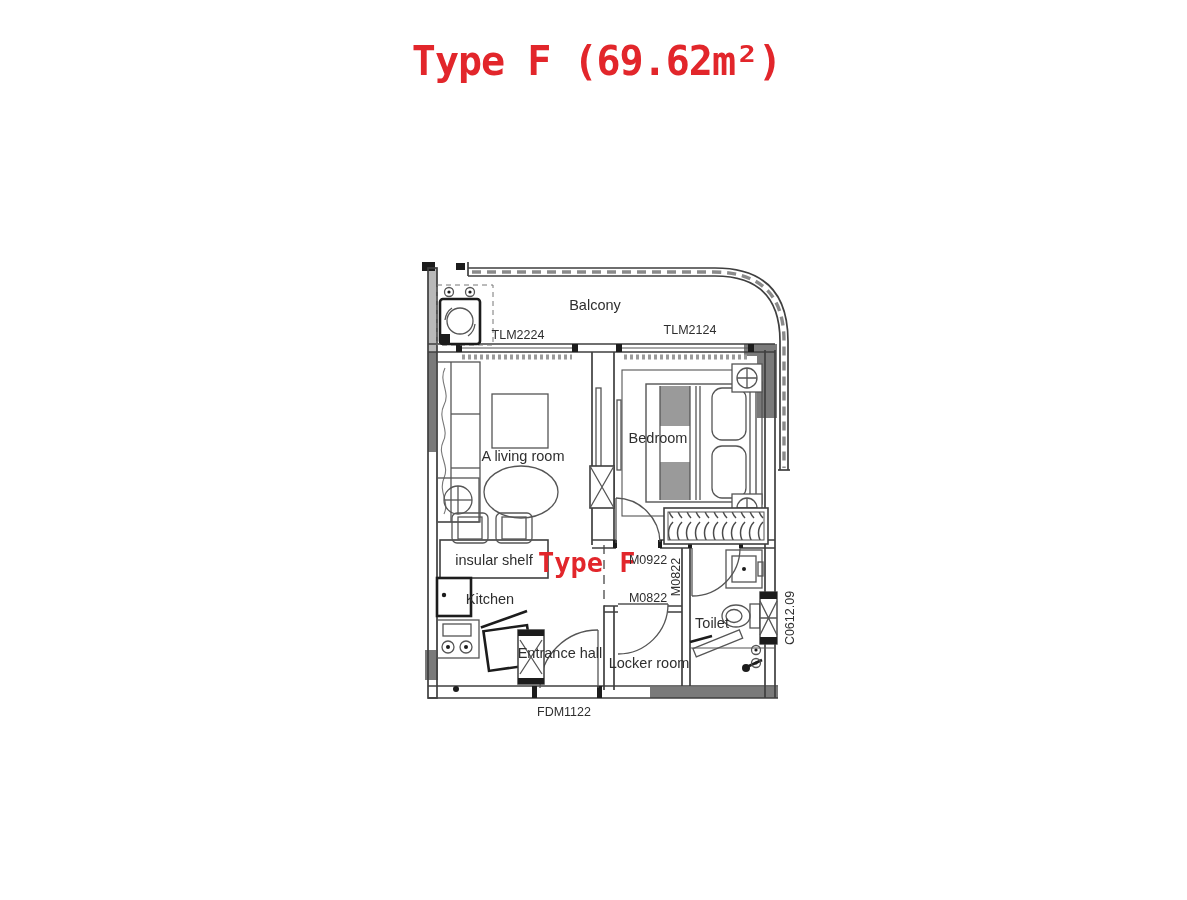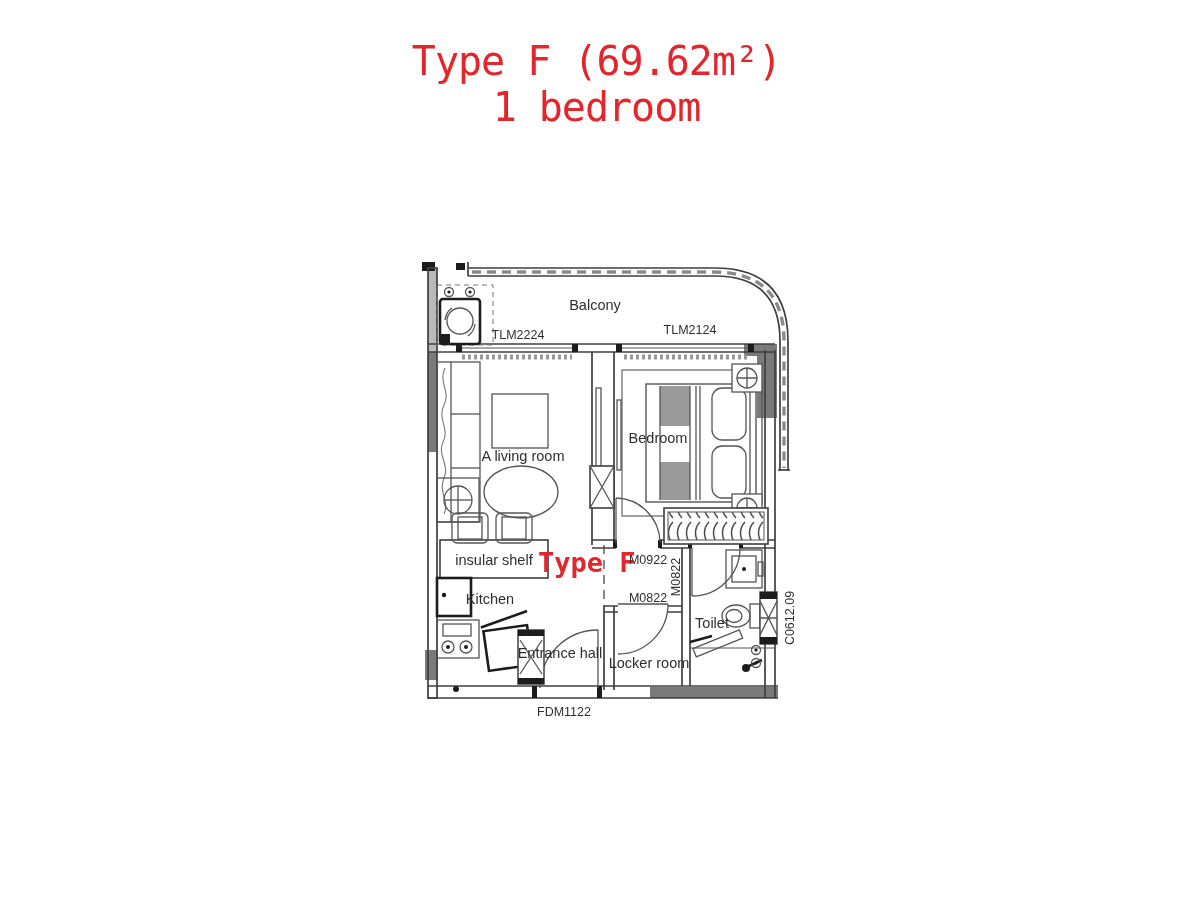--- a/index.html
+++ b/index.html
@@ -1,21 +1,21 @@
 <!DOCTYPE html>
 <html><head>
 <meta charset="utf-8">
 <style>
   html,body{margin:0;padding:0;background:#ffffff;}
   .stage{position:relative;width:1187px;height:900px;background:#ffffff;overflow:hidden;
          font-family:"Liberation Sans",sans-serif;}
   .title-block{position:absolute;top:38px;left:0;width:100%;text-align:center;
 ate         color:#e2262b;}
   .title-block{color:#e2262b;}
-  .title-line{font-family:"DejaVu Sans Mono",monospace;font-weight:normal;
+  .title-line{font-family:"DejaVu Sans Mono",monospace;font-weight:bold;
               font-size:40px;line-height:46px;color:#e2262b;letter-spacing:-1px;padding-left:6px;}
   svg{position:absolute;left:0;top:0;}
   svg text{font-family:"Liberation Sans",sans-serif;fill:#2e2e2e;}
   .room-label{font-size:14.5px;}
   .code-label{font-size:12.5px;}
   .type-label{font-family:"DejaVu Sans Mono",monospace;font-weight:bold;font-size:27px;fill:#e2262b;}
   .wall{stroke:#3f3f3f;stroke-width:1.7;fill:none;}
   .wall-thin{stroke:#555;stroke-width:1.1;fill:none;}
   .furn{stroke:#555;stroke-width:1.3;fill:none;}
   .furn-bold{stroke:#1c1c1c;stroke-width:2.6;fill:none;}
@@ -23,21 +23,20 @@
   .lightfill{fill:#b9b9b9;stroke:none;}
   .blackfill{fill:#1c1c1c;stroke:none;}
 </style>
 </head>
 <body>
 
 <div class="stage">
 
   <div class="title-block">
     <div class="title-line">Type F (69.62m²)</div>
-    <div class="title-line">1 bedroom</div>
   </div>
 
   <svg width="1187" height="900" viewBox="0 0 1187 900">
 
     <defs>
       <pattern id="hangers" width="9" height="26" patternUnits="userSpaceOnUse">
         <path d="M7 2 C 1 8, 1 18, 7 24" fill="none" stroke="#4a4a4a" stroke-width="1.5"></path>
       </pattern>
     </defs>
 

